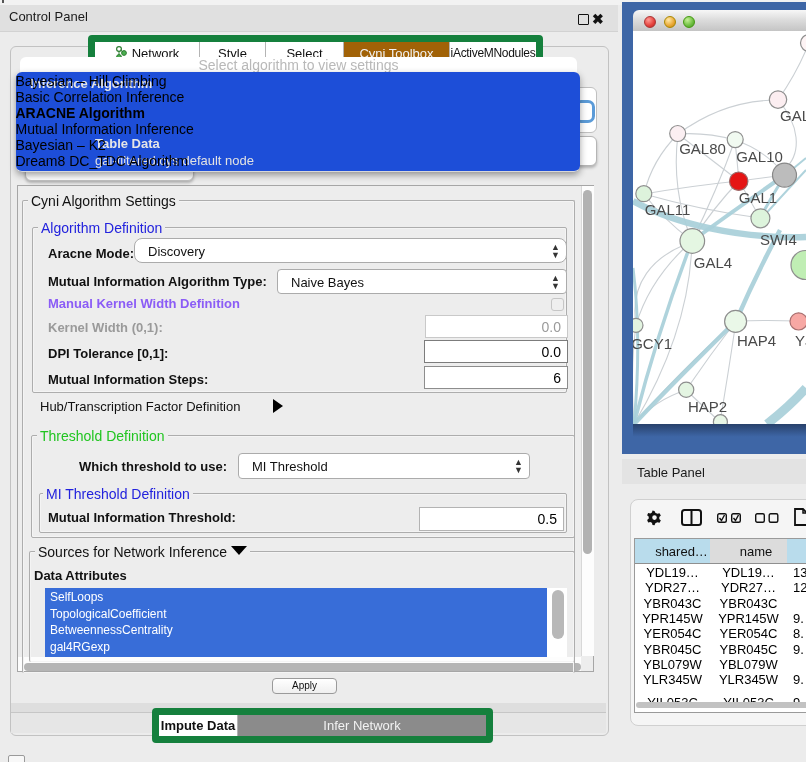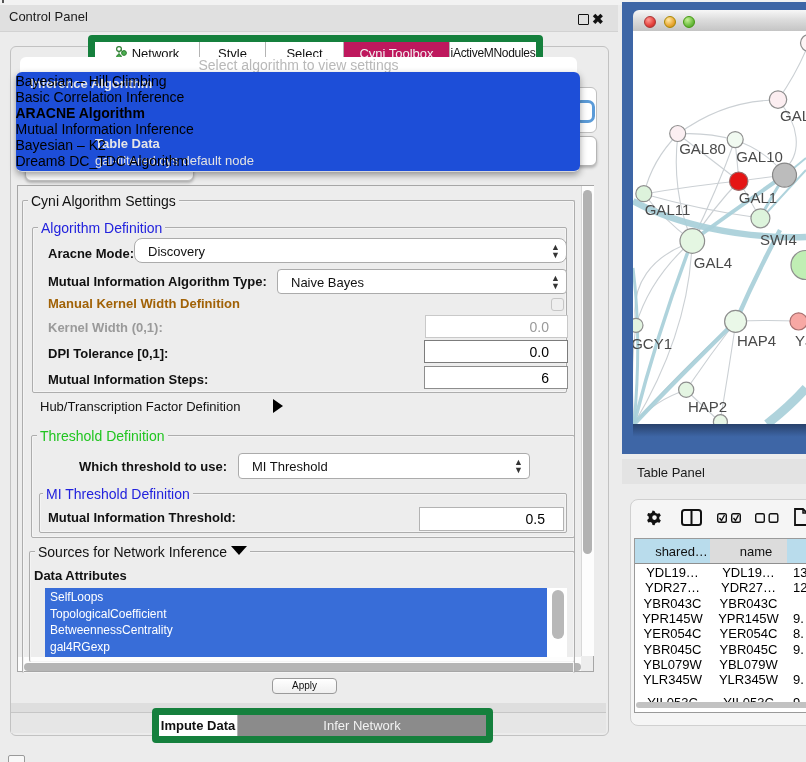--- a/index.html
+++ b/index.html
@@ -17,21 +17,21 @@
   #close-ic{left:592px;top:12px;width:14px;height:14px;font-size:14px;font-weight:bold;color:#111;line-height:14px;}
   
   #outerpanel{left:10px;top:46px;width:597px;height:688px;background:#ececec;
               border:1px solid #c2c2c2;border-radius:6px;}
   
   .seg{background:#fff;border:7px solid #15803d;border-radius:4px;display:flex;
        font-size:13px;color:#111;}
   .seg .s{display:flex;align-items:center;justify-content:center;box-sizing:border-box;
           border-right:1px solid #b4b4b4;white-space:nowrap;}
   .seg .s:last-child{border-right:none;}
-  .seg .on{background:#be185d;color:#f2f2f2;}
+  .seg .on{background:#a16207;color:#f2f2f2;}
   #toptabs{left:88px;top:35px;width:441px;height:22px;}
   #toptabs .s1{width:105px;}#toptabs .s2{width:66px;}#toptabs .s3{width:78px;}
   #toptabs .s4{width:106px;}#toptabs .s5{flex:1;font-size:12px;letter-spacing:-0.3px;}
   #bottabs{left:152px;top:708px;width:327px;height:21px;}
   #bottabs .s1{width:79px;}#bottabs .s2{width:121px;}#bottabs .s3{flex:1;}
   #bottabs .on{background:#8b8b8b;}
   
   #scrollpane{left:17px;top:185px;width:575px;height:485px;background:#ededed;
               border:1px solid #a6a6a6;}
   #vsb-track{left:581px;top:186px;width:12px;height:470px;background:#fdfdfd;border-left:1px solid #d8d8d8;}
@@ -41,21 +41,21 @@
   
   .gb{border:1px solid #adadad;border-radius:2px;box-shadow:inset 0 0 0 1px #f4f4f4;}
   .gbt{position:absolute;background:#ededed;padding:0 3px;font-size:14px;white-space:nowrap;}
   
   .combo{position:absolute;background:#fff;border:1px solid #ababab;border-radius:4px;
          font-size:13px;color:#111;}
   .combo .txt{position:absolute;left:13px;top:50%;transform:translateY(-50%);}
   .combo .ar{position:absolute;right:6px;top:50%;transform:translateY(-50%);
              font-size:9px;color:#333;line-height:8px;text-align:center;}
   .inp{position:absolute;background:#fff;font-size:14px;text-align:right;}
-  .inp span{position:absolute;right:18px;top:50%;transform:translateY(-50%);}
+  .inp span{position:absolute;right:6px;top:50%;transform:translateY(-50%);}
   label.row{position:absolute;font-size:13px;font-weight:bold;color:#111;white-space:nowrap;}
   
   #popup-head{left:20px;top:57px;width:557px;height:16px;background:#fff;
          border-radius:6px 6px 0 0;z-index:49;text-align:center;
          color:#b9b9b9;font-size:14px;line-height:17px;}
   #popup{left:16px;top:72px;width:564px;height:98.5px;background:#1d4ed8;
          border-radius:6px;box-shadow:0 3px 7px rgba(0,0,0,0.38);border-bottom:1px solid #d8d8d8;z-index:50;}
   #popup .it{position:absolute;left:-0.5px;font-size:14px;color:#000;white-space:nowrap;}
   
   #blue{left:622px;top:2px;width:184px;height:452px;background:#3e66a6;}
@@ -125,21 +125,21 @@
     <span class="txt">Discovery</span>
     <span class="ar">▲<br>▼</span>
   </div>
 
 <label class="row" style="left:48px;top:274px;">Mutual Information Algorithm Type:</label>
 <div class="combo" style="left:277px;top:269px;width:288px;height:23px;">
     <span class="txt">Naive Bayes</span>
     <span class="ar">▲<br>▼</span>
   </div>
 
-<label class="row" style="left:48px;top:296px;color:#a16207;">Manual Kernel Width Definition</label>
+<label class="row" style="left:48px;top:296px;color:#8b5cf6;">Manual Kernel Width Definition</label>
 <div class="abs" style="left:551px;top:298px;width:11px;height:11px;background:#efefef;border:1px solid #c6c6c6;border-radius:3px;"></div>
 
 <label class="row" style="left:48px;top:320px;color:#9a9a9a;">Kernel Width (0,1):</label>
 <div class="inp" style="left:425px;top:315px;width:141px;height:21px;border:1px solid #c9c9c9;color:#9a9a9a;">
     <span>0.0</span>
   </div>
 
 <label class="row" style="left:48px;top:346px;">DPI Tolerance [0,1]:</label>
 <div class="inp" style="left:424px;top:340px;width:142px;height:21px;border:1.5px solid #7c7c7c;color:#000;">
     <span>0.0</span>

